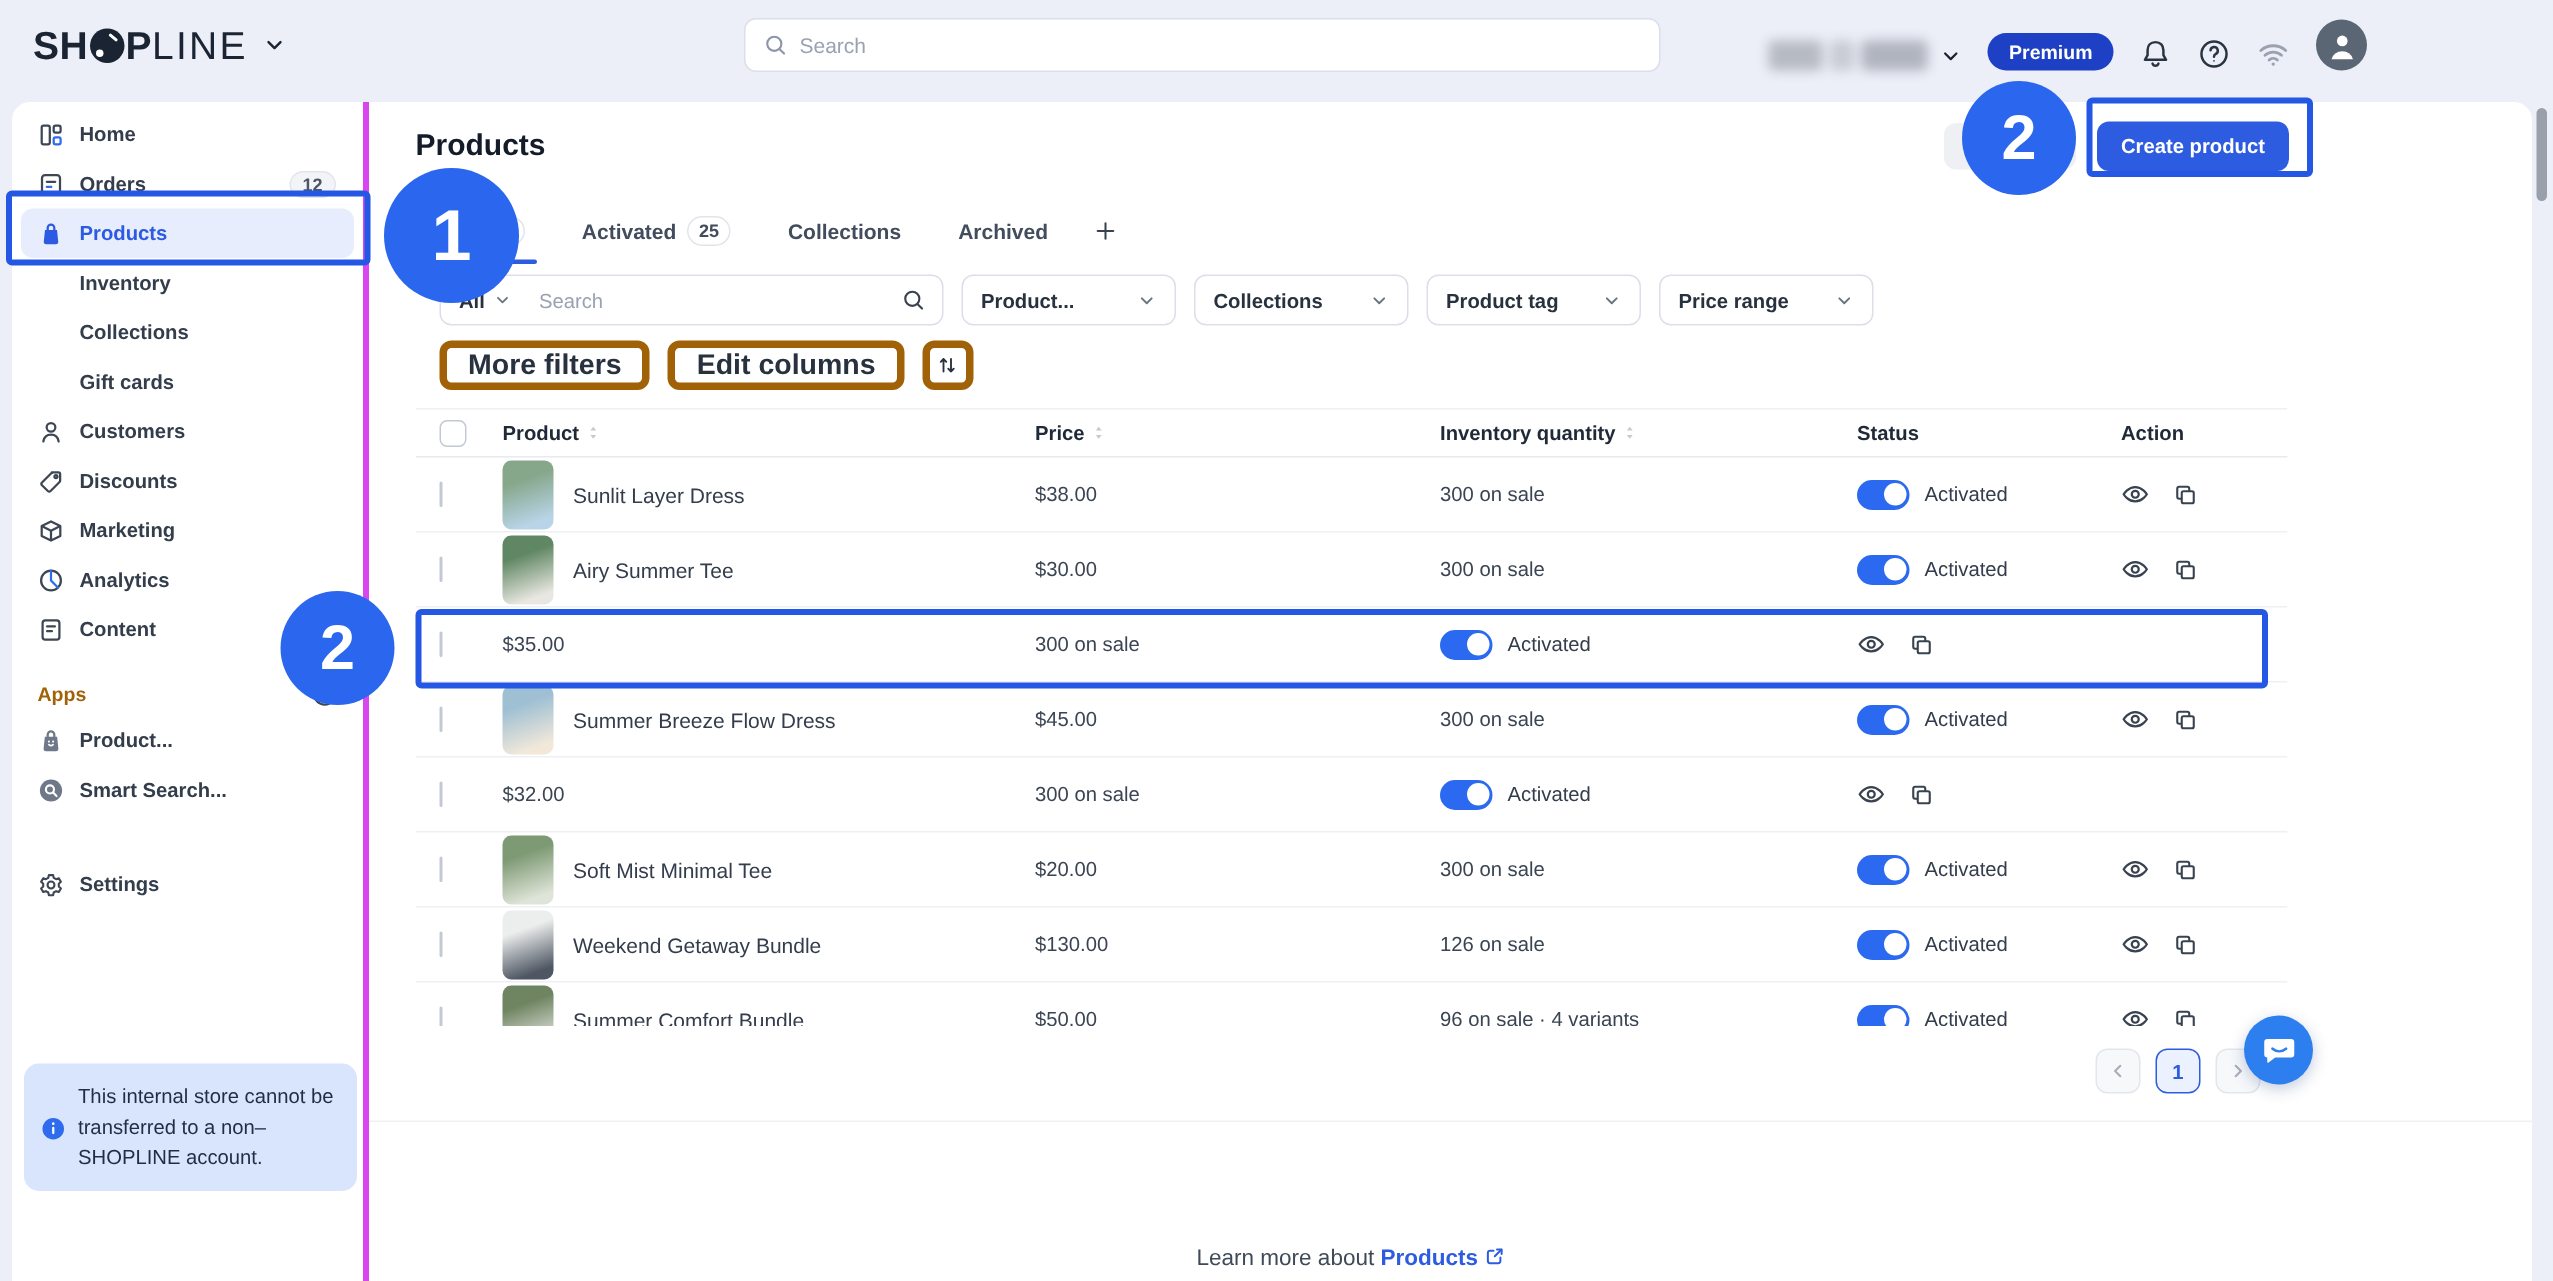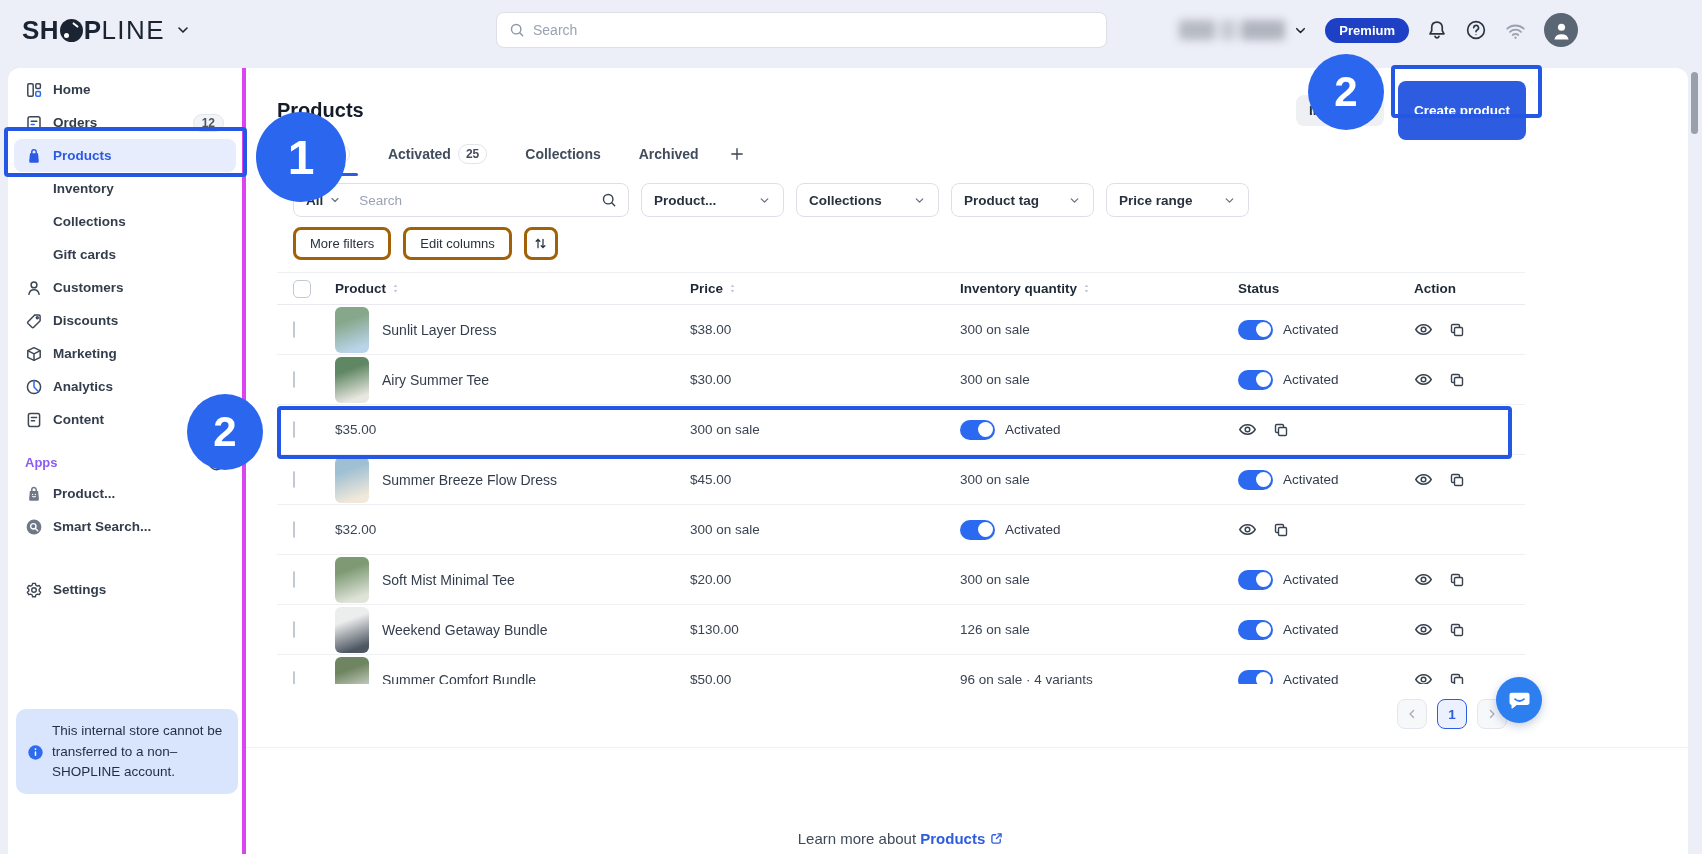--- a/index.html
+++ b/index.html
@@ -16,75 +16,75 @@
   .topbar { position:absolute; top:0; left:0; width:1600px; height:60px; display:flex; align-items:center; padding:0 22px; z-index:5; }
   .logo { display:flex; align-items:center; font-size:26px; font-weight:800; color:#1b2433; letter-spacing:.3px; cursor:pointer; }
   .logo .o-circle { width:23px; height:23px; background:#1b2433; border-radius:50%; margin:0 1px; position:relative; }
   .o-circle::after { content:''; position:absolute; left:4px; bottom:4px; width:5px; height:5px; background:#fff; border-radius:50%; }
   .o-circle::before { content:''; position:absolute; right:4px; top:5px; width:7px; height:2px; background:#fff; transform:rotate(40deg); border-radius:2px; }
   .logo .thin { font-weight:500; letter-spacing:1.5px; }
   .logo-chevron { margin-left:10px; color:#1b2433; }
   .top-search { position:absolute; left:496px; top:12px; width:611px; height:36px; background:#fff; border:1px solid #dcdfe9; border-radius:8px; display:flex; align-items:center; padding:0 12px; gap:8px; color:#8d96a8; }
   .top-search input { flex:1; border:none; outline:none; font-size:14px; color:#333d4c; background:transparent; }
   .top-search input::placeholder { color:#9aa2b2; }
-  .top-right { margin-left:auto; display:flex; align-items:center; gap:17px; }
+  .top-right { margin-left:auto; display:flex; align-items:flex-end; gap:17px; }
   .blur-wrap { display:flex; align-items:center; gap:8px; cursor:pointer; }
   .blur-name { display:flex; gap:5px; filter:blur(4px); }
   .blur-name i { display:block; height:20px; border-radius:3px; }
   .blur-name i:nth-child(1){ width:36px; background:#b6bac3; }
   .blur-name i:nth-child(2){ width:16px; background:#c8cbd2; }
   .blur-name i:nth-child(3){ width:44px; background:#b0b4be; }
   .premium { background:#1d40c4; color:#fff; font-size:13px; font-weight:700; padding:5px 14px; border-radius:999px; cursor:pointer; }
   .avatar { width:34px; height:34px; border-radius:50%; background:#5b6675; display:flex; align-items:center; justify-content:center; overflow:hidden; cursor:pointer; }
 
   
   .app-card { position:absolute; left:8px; top:68px; width:1680px; height:786px; background:#fff; border-radius:12px 12px 0 0; display:flex; overflow:hidden; }
 
   
   .sidebar { width:238px; flex:none; border-right:4px solid #d946ef; position:relative; padding-top:5px; }
   .side-item { height:33px; display:flex; align-items:center; gap:10px; padding:0 12px 0 11px; margin:0 6px; border-radius:8px; font-size:13.5px; font-weight:600; color:#333d4b; cursor:pointer; white-space:nowrap; }
   .side-item.indent { padding-left:39px; }
   .side-item.active { background:#e7edfc; color:#2c5ae2; }
   .side-icon { width:18px; height:18px; color:#3d4754; }
   .side-item.active .side-icon { color:#2c5ae2; }
   .side-badge { margin-left:auto; background:#f3f4f7; border:1px solid #e3e5ea; color:#4c5665; font-size:12px; font-weight:600; padding:1px 8px; border-radius:999px; }
-  .apps-header { display:flex; align-items:center; margin:13px 16px 2px 17px; color:#8b5cf6; font-size:13px; font-weight:600; height:26px; }
+  .apps-header { display:flex; align-items:center; margin:13px 16px 2px 17px; color:#a16207; font-size:13px; font-weight:600; height:26px; }
   .apps-plus { margin-left:auto; cursor:pointer; }
   .settings-item { margin-top:30px; }
   .side-notice { position:absolute; left:8px; bottom:60px; width:222px; background:#d8e5fc; border-radius:10px; padding:12px 12px 12px 11px; display:flex; gap:8px; font-size:13.5px; line-height:1.5; color:#1f2d47; font-weight:500; }
   .side-notice .icn { margin-top:2px; }
 
   
   .main { flex:1; position:relative; }
   .page-head { position:absolute; top:13px; left:31px; width:1249px; display:flex; align-items:center; }
   .page-title { font-size:20px; font-weight:700; color:#141c2a; }
   .head-actions { margin-left:auto; display:flex; gap:14px; align-items:center; }
   .btn-import { display:flex; align-items:center; gap:7px; background:#eef0f4; border:none; border-radius:8px; padding:8px 13px; font-size:13.5px; font-weight:600; color:#28323f; cursor:pointer; }
-  .btn-create { background:#2e5ce0; color:#fff; border:none; border-radius:8px; padding:22px 16px; font-size:13.5px; font-weight:600; cursor:pointer; }
+  .btn-create { background:#2e5ce0; color:#fff; border:none; border-radius:8px; padding:9px 16px; font-size:13.5px; font-weight:600; cursor:pointer; }
 
   .tabs { position:absolute; top:74px; left:31px; display:flex; gap:14px; height:34px; }
   .tab { font-size:14px; font-weight:600; color:#414c5c; padding:0 12px 10px; position:relative; display:flex; gap:7px; align-items:center; cursor:pointer; }
   .tab.active { color:#222c3b; }
   .tab.active::after { content:''; position:absolute; left:4px; right:4px; bottom:0; height:3px; background:#2e5ce0; border-radius:2px; }
   .tab-count { border:1px solid #e1e4ea; background:#fff; border-radius:999px; font-size:12px; font-weight:600; padding:1px 7px; min-width:26px; height:20px; line-height:16px; text-align:center; color:#414c5c; }
   .tab-count.wide { min-width:36px; }
   .tab.add-tab { padding:0 4px 10px; }
 
   .filter-row { position:absolute; top:115px; left:47px; display:flex; gap:12px; }
   .scope-search { width:336px; height:34px; border:1px solid #dcdfe8; border-radius:8px; background:#fff; display:flex; align-items:center; overflow:hidden; }
   .scope { display:flex; align-items:center; gap:6px; padding:0 10px 0 12px; font-size:13.5px; font-weight:600; color:#28323f; height:100%; cursor:pointer; }
   .scope .icn, .f-drop .icn { color:#6a7382; }
   .scope-search input { flex:1; border:none; outline:none; font-size:13.5px; padding:0 8px; color:#333d4c; min-width:0; }
   .scope-search input::placeholder { color:#9aa2b2; }
   .scope-search .mag { padding-right:11px; color:#39434f; }
   .f-drop { width:143px; height:34px; border:1px solid #dcdfe8; border-radius:8px; background:#fff; display:flex; align-items:center; padding:0 12px; font-size:13.5px; font-weight:600; color:#28323f; cursor:pointer; }
   .f-drop .icn { margin-left:auto; }
 
   .btn-row { position:absolute; top:159px; left:47px; display:flex; gap:12px; }
-  .btn-light { border:3px solid #a16207; background:#fff; border-radius:8px; height:33px; padding:0 14px; font-size:13px; font-weight:400; color:#28323f; display:flex; align-items:center; cursor:pointer; }
+  .btn-light { border:5px solid #a16207; background:#fff; border-radius:8px; height:33px; padding:0 14px; font-size:19px; font-weight:700; color:#28323f; display:flex; align-items:center; cursor:pointer; }
   .btn-sort { width:34px; justify-content:center; padding:0; }
 
   
   .table-wrap { position:absolute; top:204px; left:31px; width:1248px; height:412px; overflow:hidden; }
   .thead, .trow { display:grid; grid-template-columns:42px 355px 270px 278px 176px 1fr; align-items:center; padding:0 16px; }
   .thead { height:33px; border-top:1px solid #eef0f3; border-bottom:1px solid #e8eaef; font-size:13.5px; font-weight:700; color:#1f2937; }
   .th { display:flex; align-items:center; gap:4px; }
   .trow { height:50px; border-bottom:1px solid #eef0f3; font-size:13.5px; color:#3a4453; }
   .checkbox { width:18px; height:18px; border:1.5px solid #c2c8d4; border-radius:5px; background:#fff; cursor:pointer; }
   .cell-product { display:flex; align-items:center; gap:13px; font-size:14px; color:#333d4c; }

